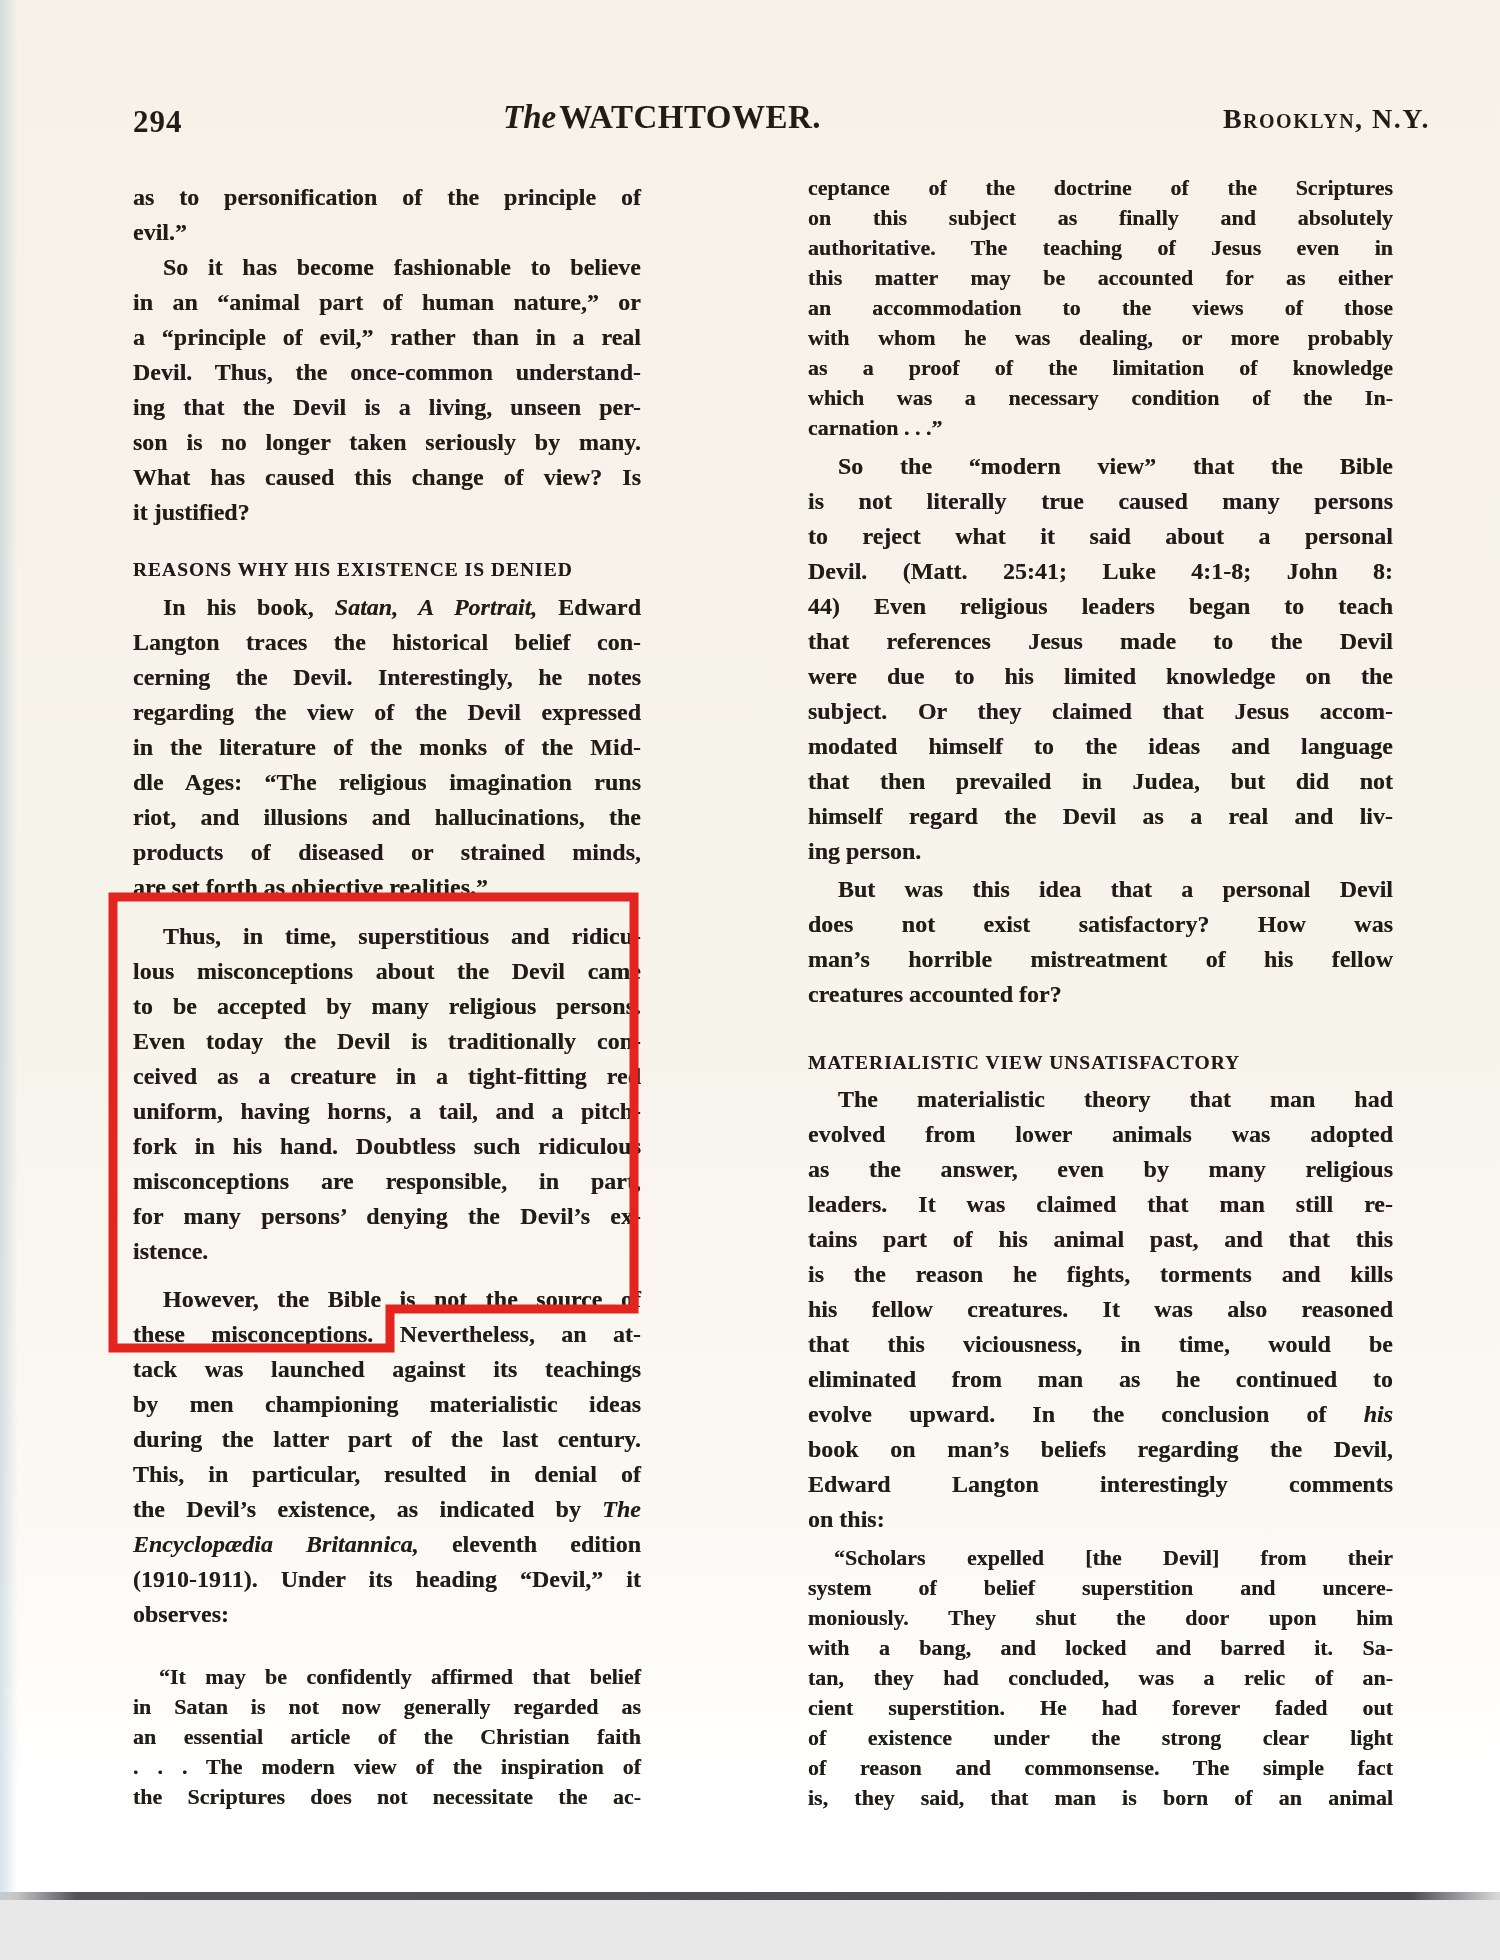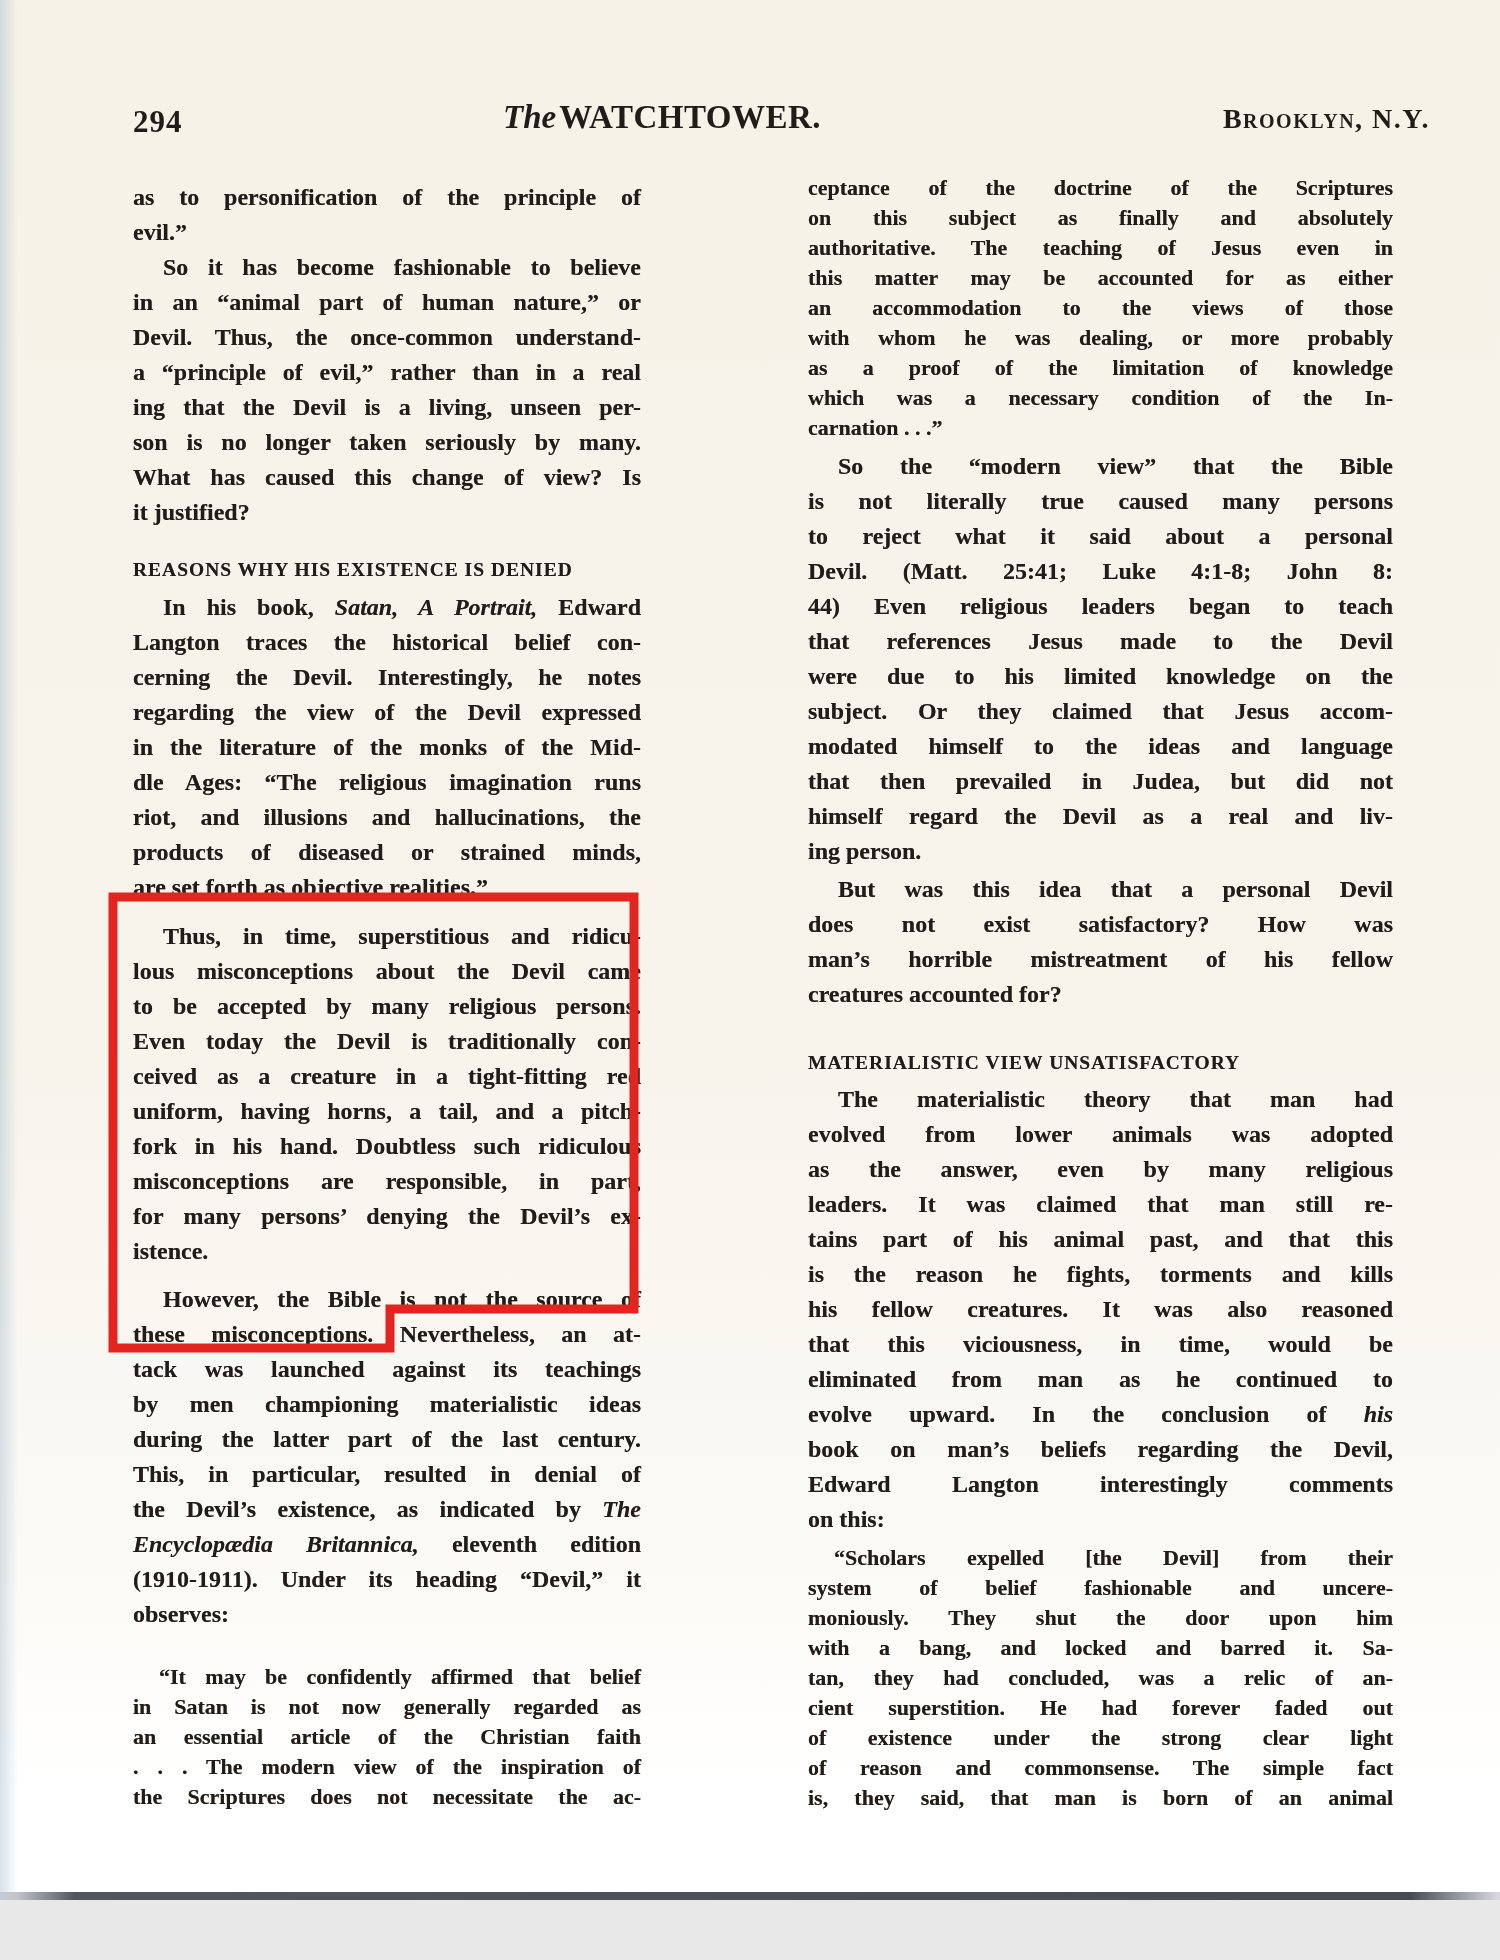--- a/index.html
+++ b/index.html
@@ -70,22 +70,22 @@
   <span class="loc">Brooklyn, N.Y.</span>
 
   <div id="col-left" class="col">
       <div class="block para-cont" data-block="l-p1">
         <div class="ln">as to personification of the principle of</div>
         <div class="ln lastleft">evil.”</div>
       </div>
       <div class="block para" data-block="l-p2">
         <div class="ln first">So it has become fashionable to believe</div>
         <div class="ln">in an “animal part of human nature,” or</div>
+        <div class="ln">a “principle of evil,” rather than in a real</div>
         <div class="ln">Devil. Thus, the once-common understand-</div>
-        <div class="ln">a “principle of evil,” rather than in a real</div>
         <div class="ln">ing that the Devil is a living, unseen per-</div>
         <div class="ln">son is no longer taken seriously by many.</div>
         <div class="ln">What has caused this change of view? Is</div>
         <div class="ln lastleft">it justified?</div>
       </div>
       <div class="block heading" data-block="l-h1">REASONS WHY HIS EXISTENCE IS DENIED</div>
       <div class="block para" data-block="l-p3">
         <div class="ln first">In his book, <i>Satan, A Portrait,</i> Edward</div>
         <div class="ln">Langton traces the historical belief con-</div>
         <div class="ln">cerning the Devil. Interestingly, he notes</div>
@@ -171,21 +171,21 @@
         <div class="ln">his fellow creatures. It was also reasoned</div>
         <div class="ln">that this viciousness, in time, would be</div>
         <div class="ln">eliminated from man as he continued to</div>
         <div class="ln">evolve upward. In the conclusion of <i>his</i></div>
         <div class="ln">book on man’s beliefs regarding the Devil,</div>
         <div class="ln">Edward Langton interestingly comments</div>
         <div class="ln lastleft">on this:</div>
       </div>
       <div class="block quote" data-block="r-q1">
         <div class="ln first">“Scholars expelled [the Devil] from their</div>
-        <div class="ln">system of belief fashionable and uncere-</div>
+        <div class="ln">system of belief superstition and uncere-</div>
         <div class="ln">moniously. They shut the door upon him</div>
         <div class="ln">with a bang, and locked and barred it. Sa-</div>
         <div class="ln">tan, they had concluded, was a relic of an-</div>
         <div class="ln">cient superstition. He had forever faded out</div>
         <div class="ln">of existence under the strong clear light</div>
         <div class="ln">of reason and commonsense. The simple fact</div>
         <div class="ln">is, they said, that man is born of an animal</div>
       </div>
     </div>
 

